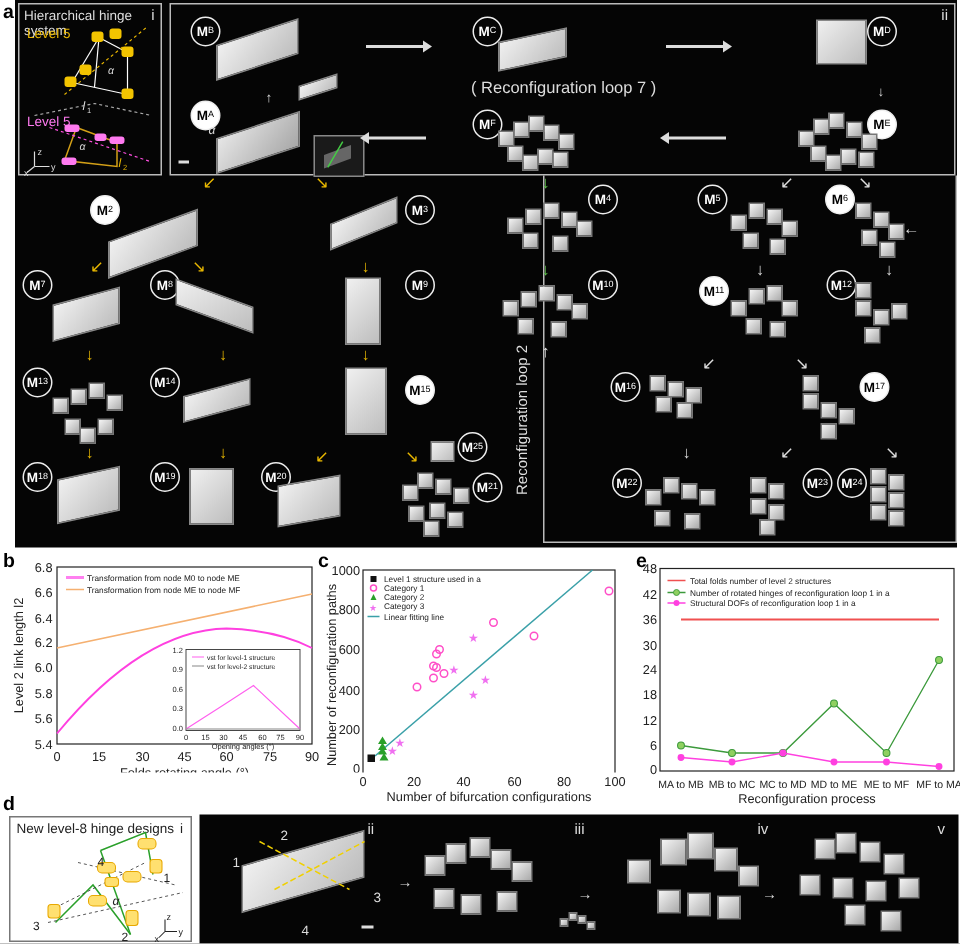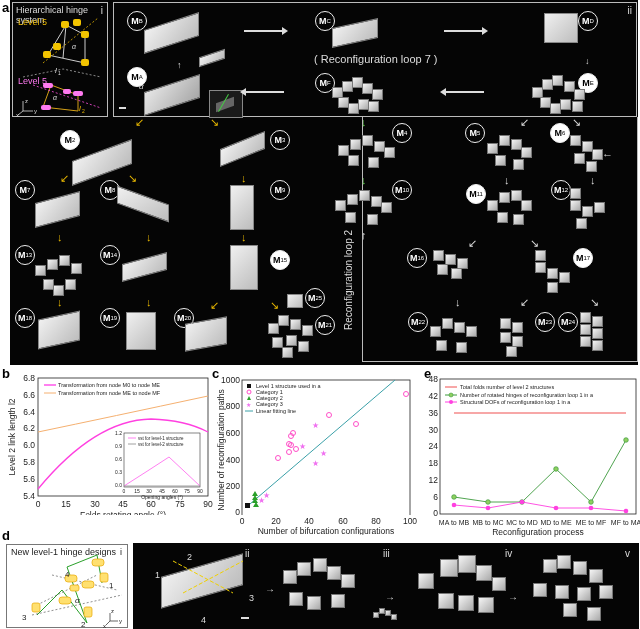--- a/index.html
+++ b/index.html
@@ -479,21 +479,21 @@
       <text x="102" y="160">MC to MD</text>
       <text x="136" y="160">MD to ME</text>
       <text x="171" y="160">ME to MF</text>
       <text x="206" y="160">MF to MA</text>
   </g>
   <text x="118" y="170" font-size="8.5" text-anchor="middle" fill="#222">Reconfiguration process</text>
 </svg>
 
 <div class="plabel" style="left:2px;top:528px;">d</div>
 <div class="box" style="left:6px;top:544px;width:122px;height:84px;border-color:#777;background:#fff;">
-  <div class="abs" style="left:4px;top:2px;font-size:9px;color:#222;">New level-1 hinge designs</div>
+  <div class="abs" style="left:4px;top:2px;font-size:9px;color:#222;">New level-8 hinge designs</div>
   <div class="abs" style="right:5px;top:2px;font-size:9px;color:#222;">i</div>
   <svg class="abs" style="left:0;top:0;" width="122" height="84">
     <g stroke="#2aa02a" stroke-width="1" fill="none">
         <polyline points="60,22 90,10 95,38"></polyline>
         <polyline points="30,70 55,45 80,78"></polyline>
         <line x1="60" y1="22" x2="80" y2="78"></line>
       </g>
     <g stroke="#444" stroke-width="0.6" stroke-dasharray="2,2" fill="none">
         <line x1="25" y1="70" x2="115" y2="50"></line>
         <line x1="45" y1="30" x2="110" y2="45"></line>

